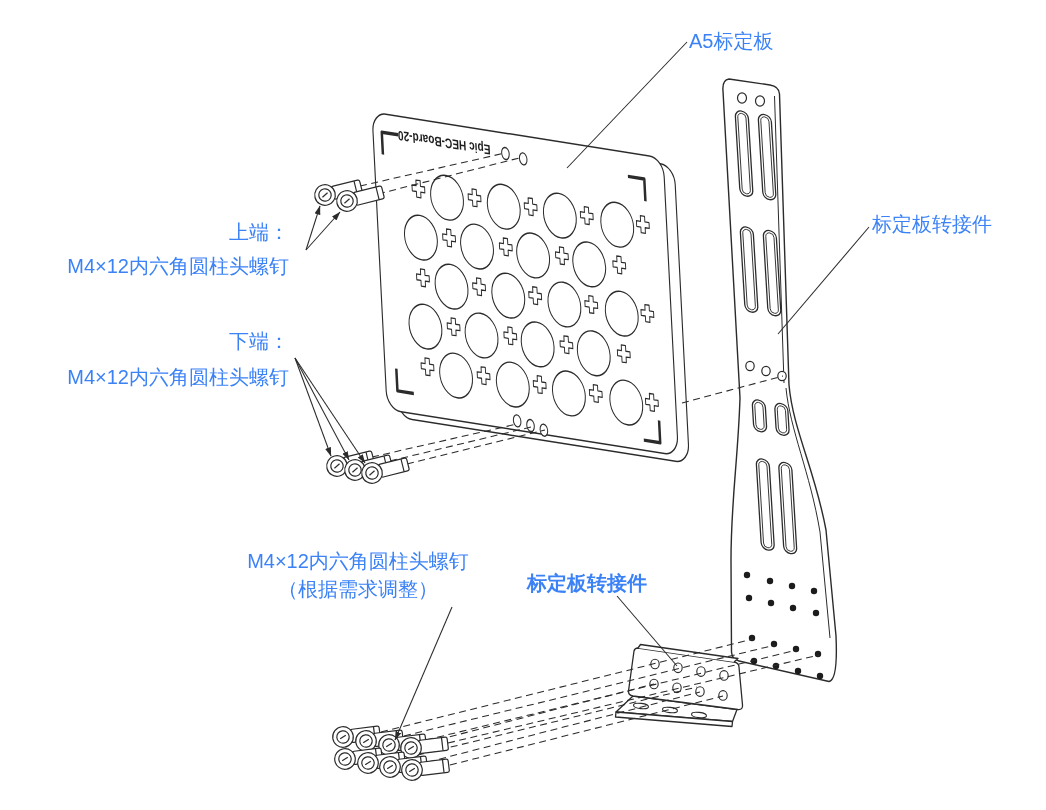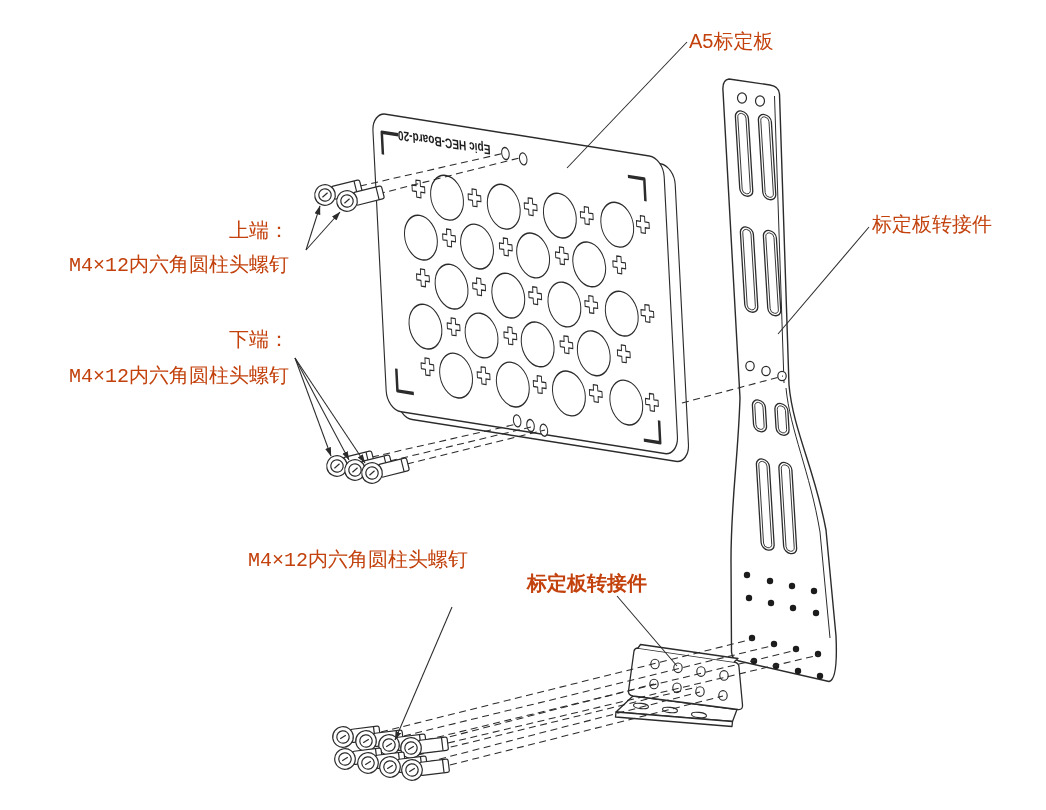--- a/index.html
+++ b/index.html
@@ -1,28 +1,28 @@
 <!DOCTYPE html>
 <html><head>
 <meta charset="utf-8">
 <style>
   html,body{margin:0;padding:0;background:#fff;}
   .canvas{
     position:relative;width:1046px;height:810px;background:#ffffff;overflow:hidden;
     font-family:"Liberation Sans", sans-serif;color:#3a3a3a;
   }
   .canvas svg{position:absolute;left:0;top:0;}
-  .lbl{position:absolute;font-size:20px;line-height:34px;color:#c2410c;white-space:nowrap;}
+  .lbl{position:absolute;font-size:20px;line-height:34px;color:#3b82f6;white-space:nowrap;}
   .lbl-a5{left:689px;top:29px;line-height:24px;}
   .lbl-bracket{left:872px;top:212px;line-height:24px;}
   .lbl-upper{right:757px;top:215px;text-align:right;}
   .lbl-lower{right:757px;top:323px;line-height:36px;text-align:right;}
   .lbl-adjust{left:238px;top:547px;width:240px;line-height:28px;text-align:center;}
   .lbl-adapter{left:527px;top:571px;line-height:24px;font-weight:bold;}
-  .lbl div{white-space:nowrap;font-family:Liberation Mono, monospace;}
+  .lbl div{white-space:nowrap;}
 </style>
 </head>
 <body>
 
 <div class="canvas">
 
 <svg width="1046" height="810" viewBox="0 0 1046 810">
   <defs>
     <marker id="ah" markerWidth="10" markerHeight="8" refX="8.6" refY="3" orient="auto" markerUnits="userSpaceOnUse">
       <path d="M0,0 L9,3 L0,6 Z" fill="#2b2b2b"></path>
@@ -240,17 +240,18 @@
   <div>M4×12内六角圆柱头螺钉</div>
 </div>
 
 <div class="lbl lbl-lower">
   <div>下端：</div>
   <div>M4×12内六角圆柱头螺钉</div>
 </div>
 
 <div class="lbl lbl-adjust">
   <div>M4×12内六角圆柱头螺钉</div>
+  <div>（根据需求调整）</div>
 </div>
 
 <div class="lbl lbl-adapter">标定板转接件</div>
 
 </div>
 
 </body></html>

